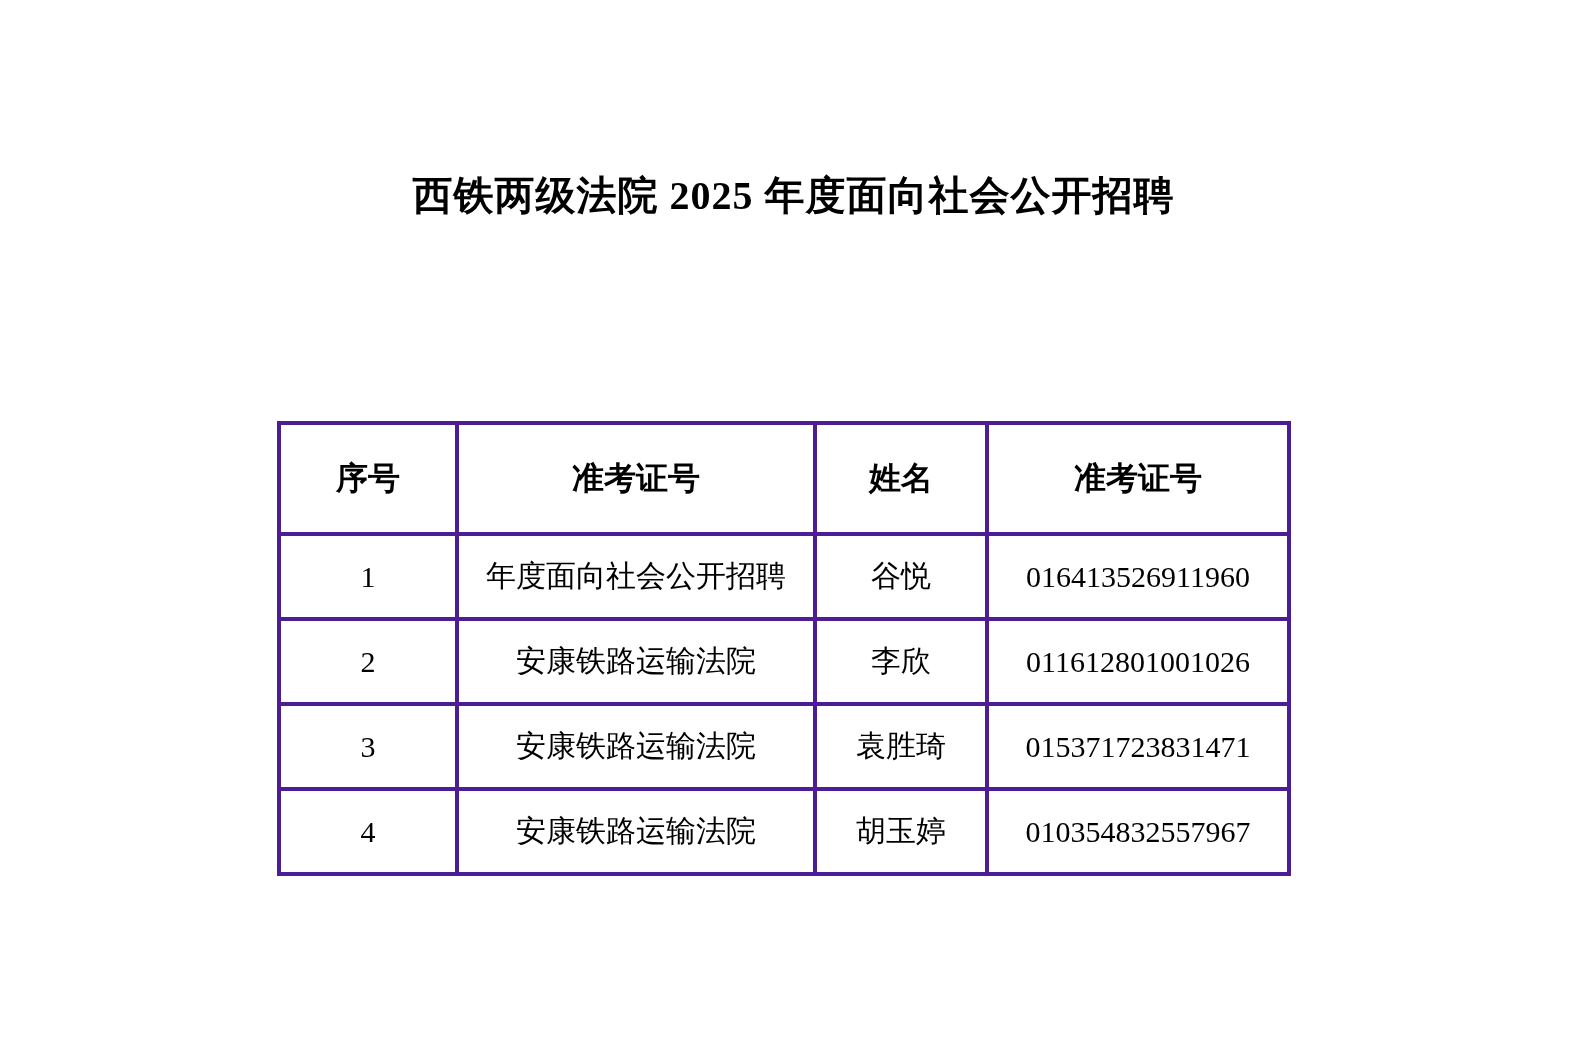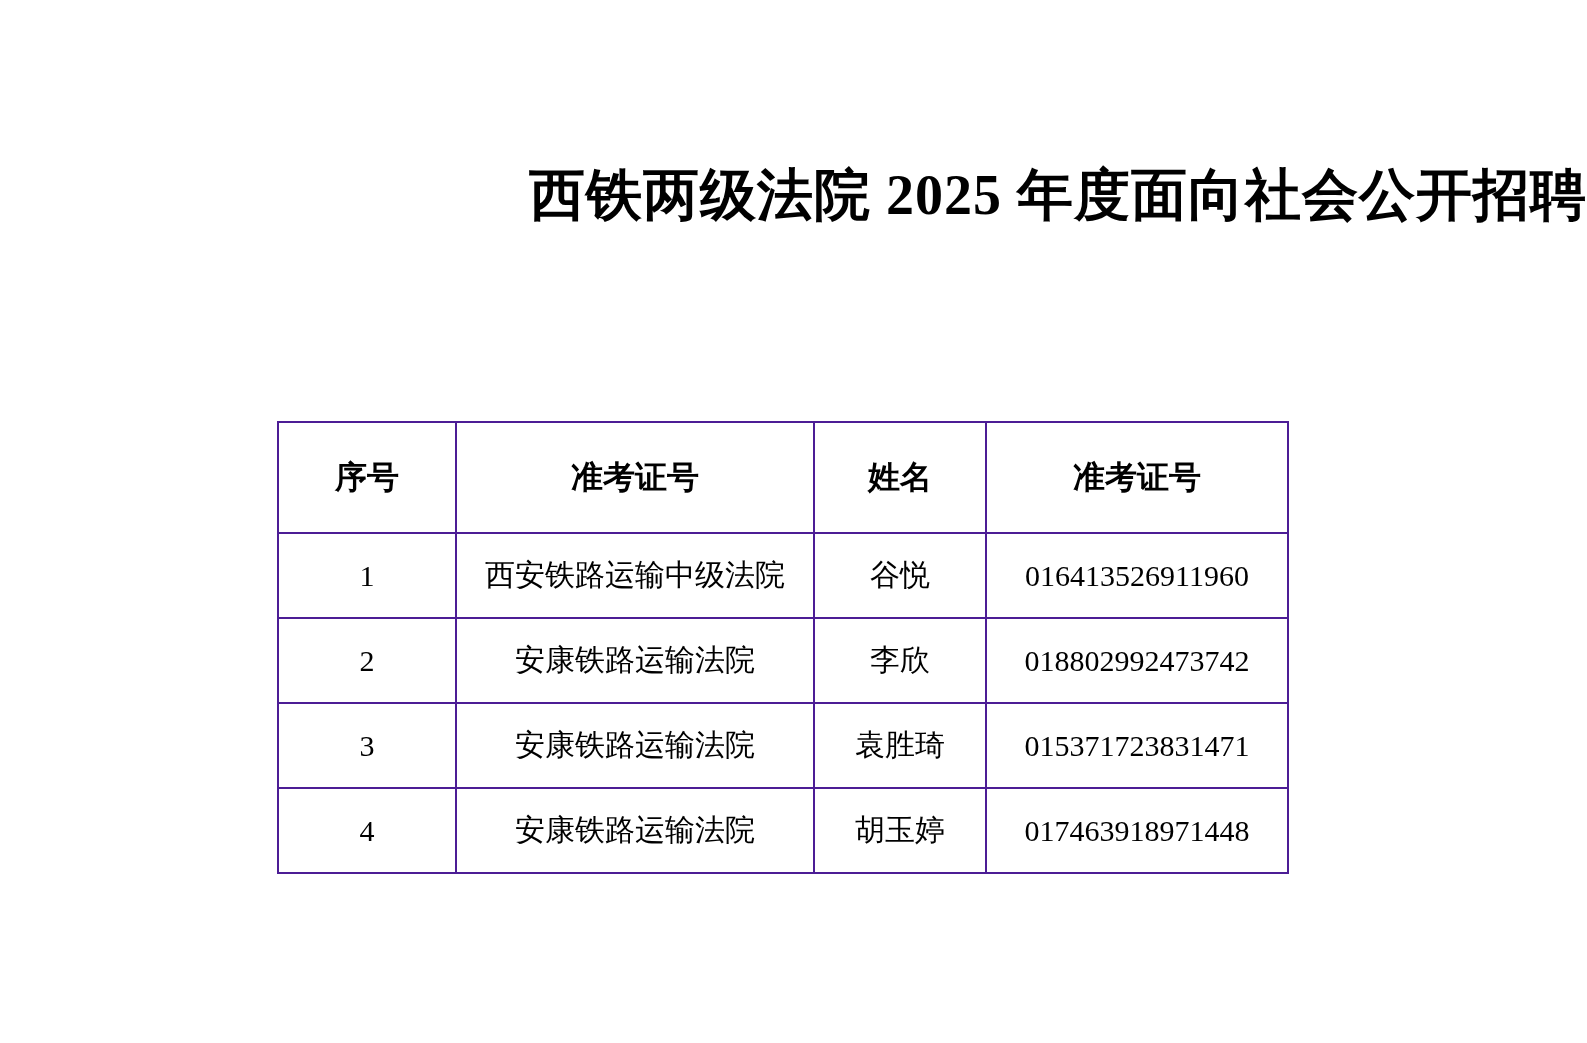--- a/index.html
+++ b/index.html
@@ -18,23 +18,23 @@
     width: 1587px;
     height: 1043px;
     background: #ffffff;
   }
 
   .doc-title {
     position: absolute;
     top: 156px;
     left: 0;
     width: 100%;
-    text-align: right;
+    text-align: center;
     font-weight: bold;
-    font-size: 56px;
+    font-size: 40px;
     line-height: 79px;
     letter-spacing: 1px;
     color: #000000;
     white-space: nowrap;
   }
 
   .doc-table {
     position: absolute;
     left: 277px;
     top: 421px;
@@ -43,21 +43,21 @@
     background: #ffffff;
   }
 
   .doc-table col.c1 { width: 178px; }
   .doc-table col.c2 { width: 358px; }
   .doc-table col.c3 { width: 172px; }
   .doc-table col.c4 { width: 302px; }
 
   .doc-table th,
   .doc-table td {
-    border: 2px solid #4c1d95;
+    border: 4px solid #4c1d95;
     text-align: center;
     vertical-align: middle;
     padding: 0;
     overflow: hidden;
     white-space: nowrap;
   }
 
   .doc-table thead tr { height: 111px; }
   .doc-table tbody tr { height: 85px; }
 
@@ -91,38 +91,38 @@
       <tr>
         <th>序号</th>
         <th>准考证号</th>
         <th>姓名</th>
         <th>准考证号</th>
       </tr>
     </thead>
     <tbody>
       <tr>
         <td>1</td>
-        <td>西安铁路运输中级法院</td>
+        <td>年度面向社会公开招聘</td>
         <td>谷悦</td>
         <td>016413526911960</td>
       </tr>
       <tr>
         <td>2</td>
         <td>安康铁路运输法院</td>
         <td>李欣</td>
-        <td>018802992473742</td>
+        <td>011612801001026</td>
       </tr>
       <tr>
         <td>3</td>
         <td>安康铁路运输法院</td>
         <td>袁胜琦</td>
         <td>015371723831471</td>
       </tr>
       <tr>
         <td>4</td>
         <td>安康铁路运输法院</td>
         <td>胡玉婷</td>
-        <td>017463918971448</td>
+        <td>010354832557967</td>
       </tr>
     </tbody>
   </table>
 
 </div>
 
 </body></html>

